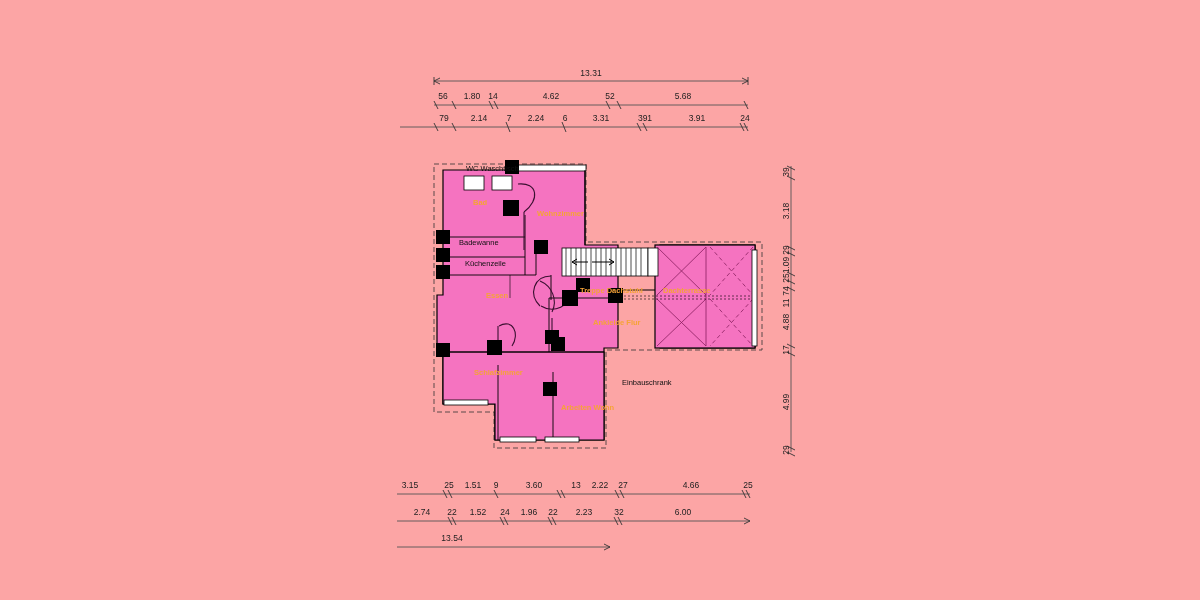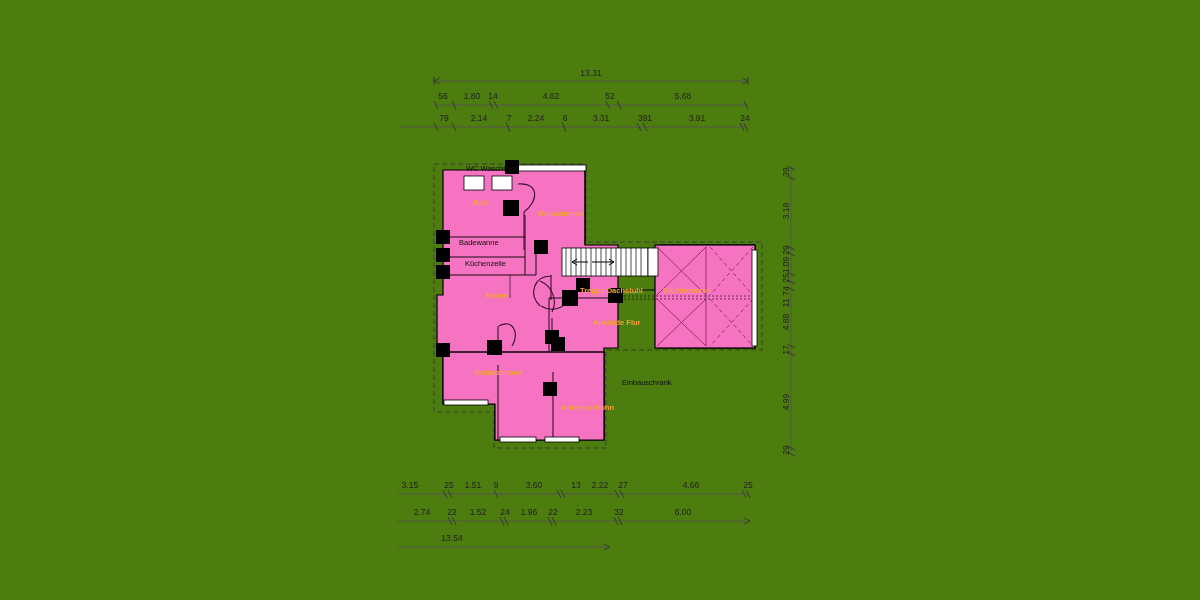--- a/index.html
+++ b/index.html
@@ -8,21 +8,21 @@
     padding: 0;
     background: #ffffff;
   }
   body {
     font-family: "Liberation Sans", sans-serif;
   }
   #plan-root {
     position: relative;
     width: 1200px;
     height: 600px;
-    background: #4d7c0f;
+    background: #fca5a5;
     overflow: hidden;
   }
   #plan-svg {
     position: absolute;
     left: 0;
     top: 0;
     width: 1200px;
     height: 600px;
     display: block;
   }

